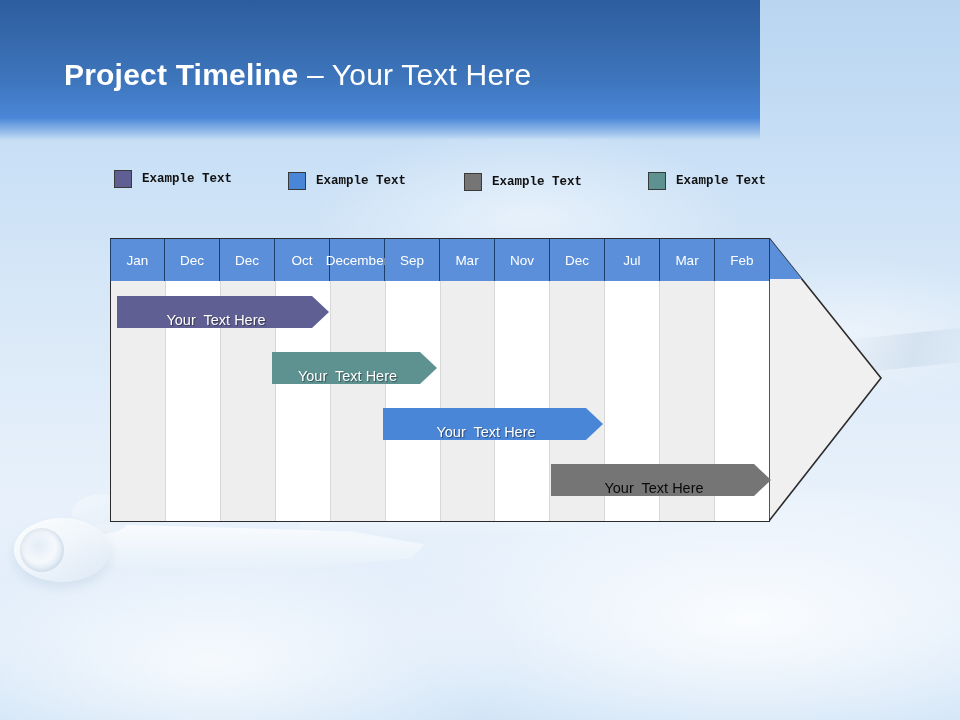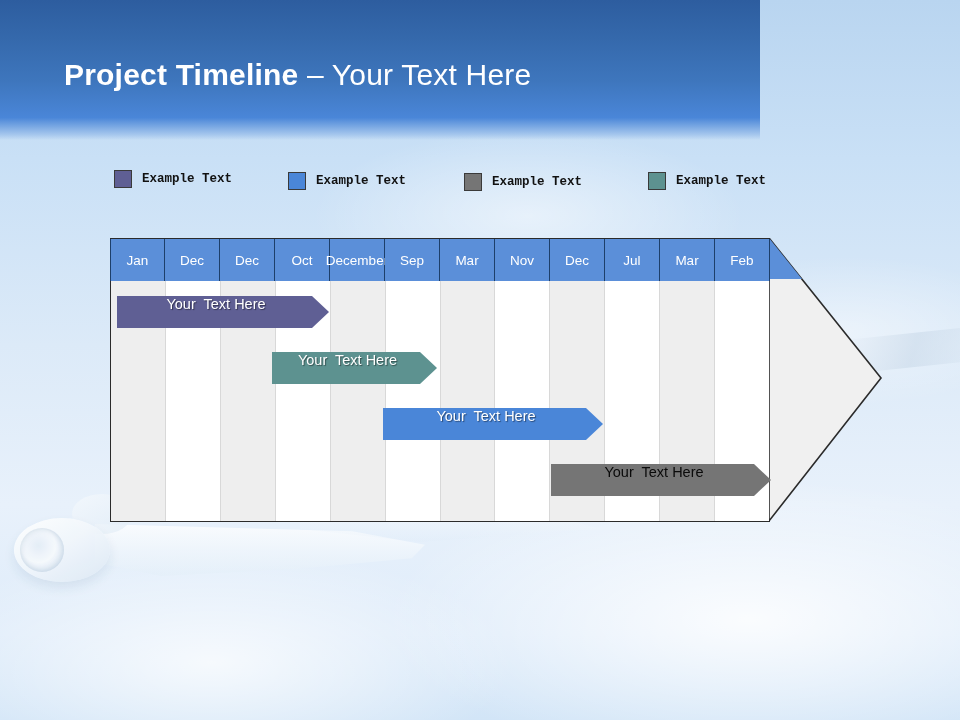--- a/index.html
+++ b/index.html
@@ -108,21 +108,21 @@
   .month-cell:first-child { border-left:1px solid #1d3f6b; }
 
   
   #arrow-head {
     position:absolute; left:659px; top:0; width:114px; height:285px; z-index:2;
   }
 
   
   .bar {
     position:absolute; height:32px; z-index:4;
-    display:flex; align-items:flex-start; justify-content:center;
+    display:flex; align-items:flex-end; justify-content:center;
     clip-path:polygon(0 0, calc(100% - 17px) 0, 100% 50%, calc(100% - 17px) 100%, 0 100%);
   }
   .bar-label {
     font-size:14.5px; white-space:pre; padding-right:14px;
   }
   .bar.light .bar-label {
     color:#ffffff; text-shadow:1px 1px 1px rgba(0,0,0,.45);
   }
   .bar.dark .bar-label { color:#0a0a0a; }
 </style>

